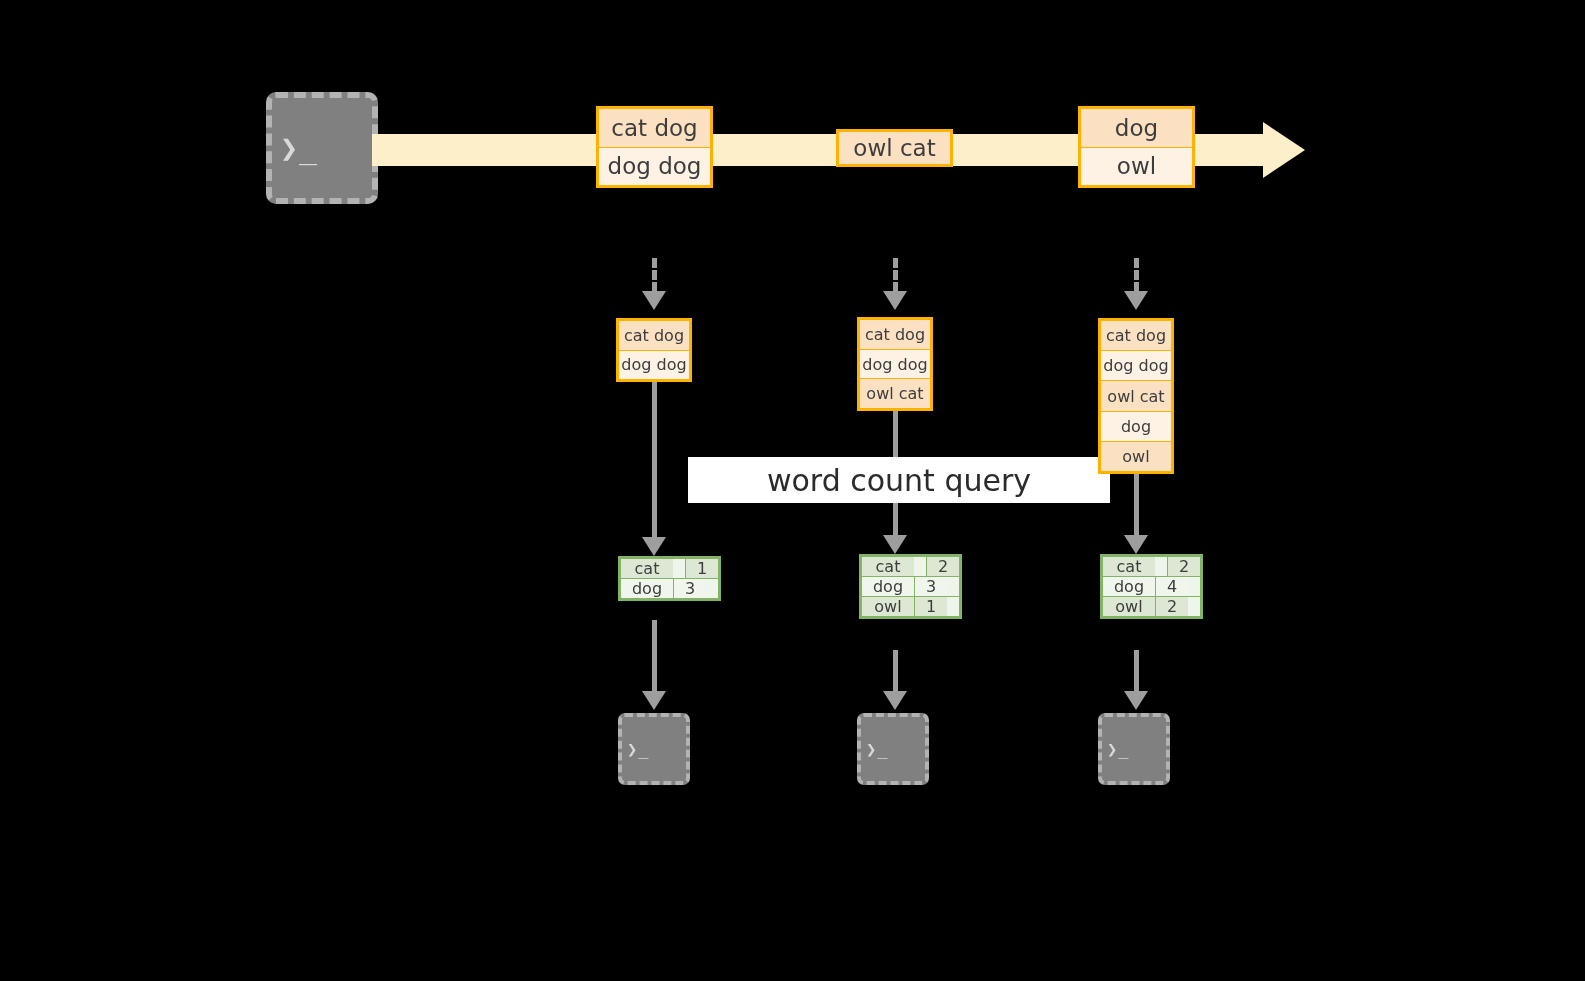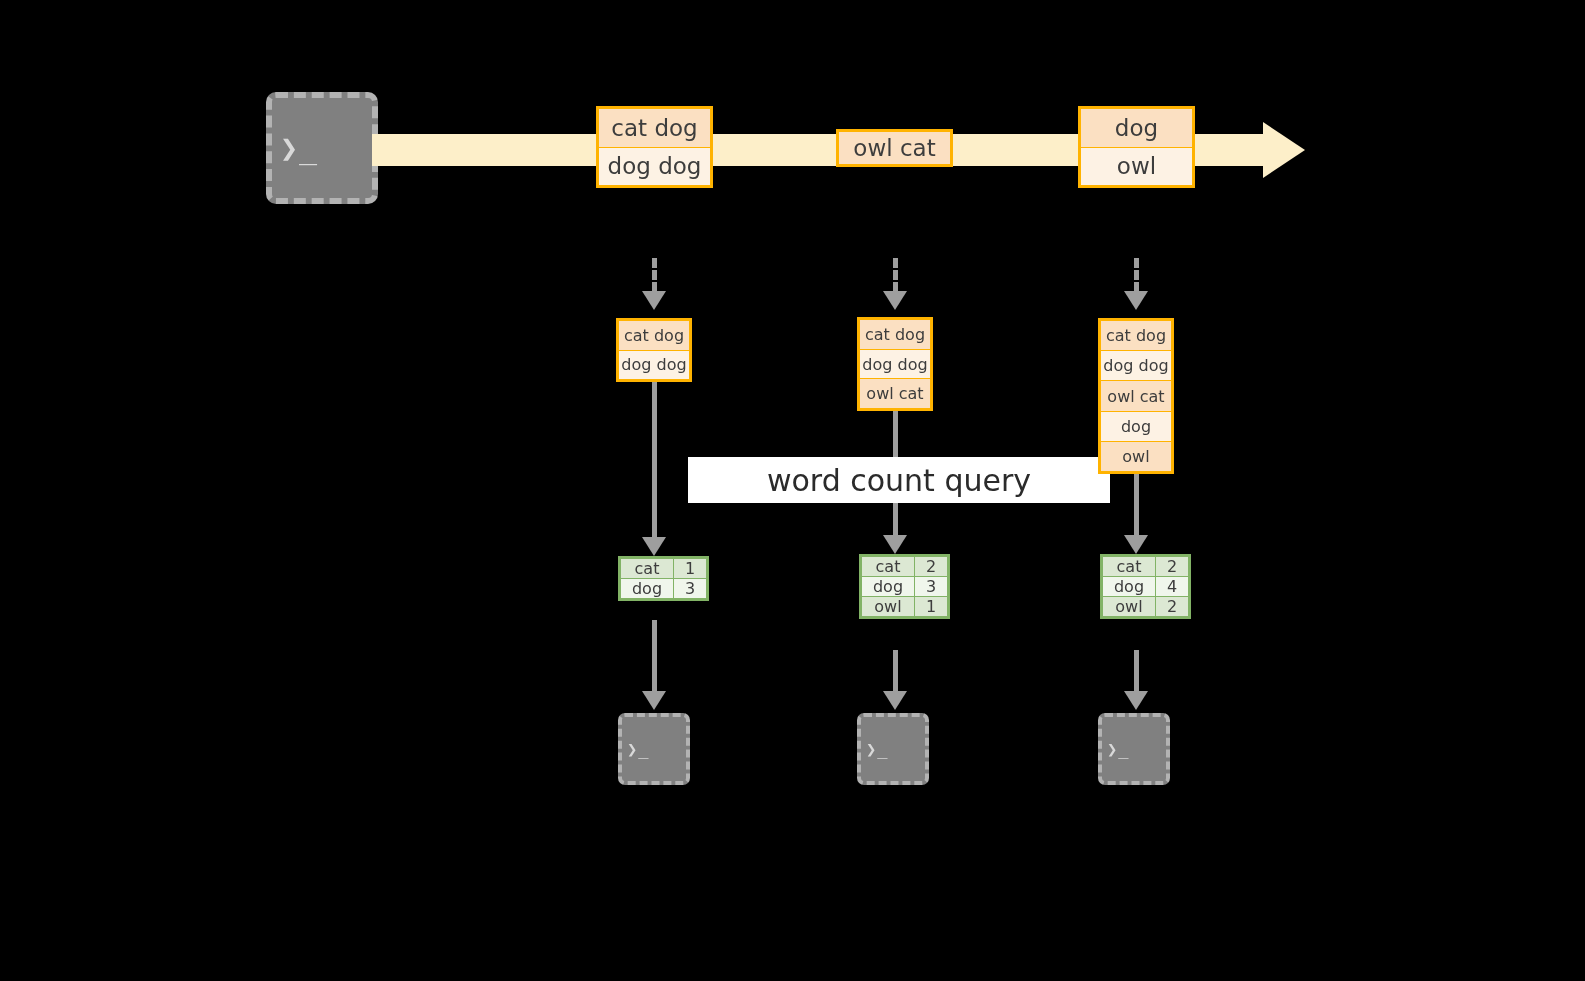--- a/index.html
+++ b/index.html
@@ -88,21 +88,21 @@
     display: flex;
     flex-direction: column;
     z-index: 6;
     font-size: 16px;
   }
   .gtable .grow {
     flex: 1 1 auto;
     display: flex;
     border-top: 1.5px solid #82b366;
   }
-  .gtable .grow:first-child { border-top: none; }
+  .gtable .grow:first-child { border-top: none; gap: 12px; }
   .gtable .grow.shade-a .gc { background: #dce8d3; }
   .gtable .grow.shade-b .gc { background: #f0f6ec; }
   .gtable .gc {
     display: flex;
     align-items: center;
     justify-content: center;
     color: #3d3d3d;
     white-space: nowrap;
   }
   .gtable .gc.key { width: 52px; }

